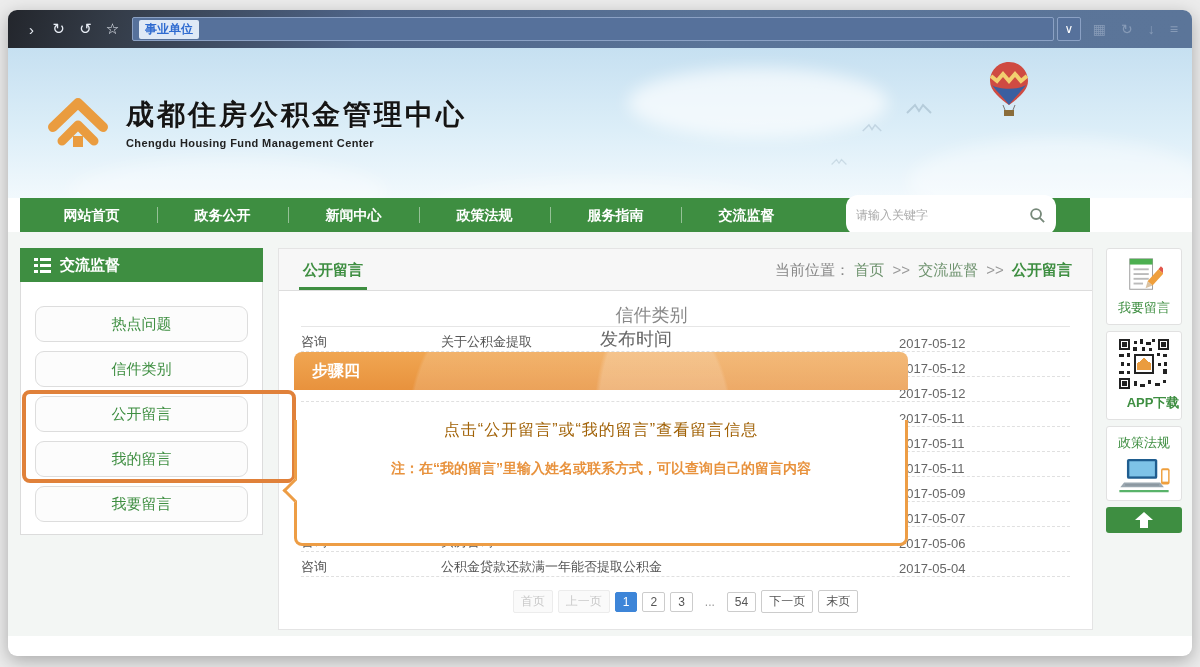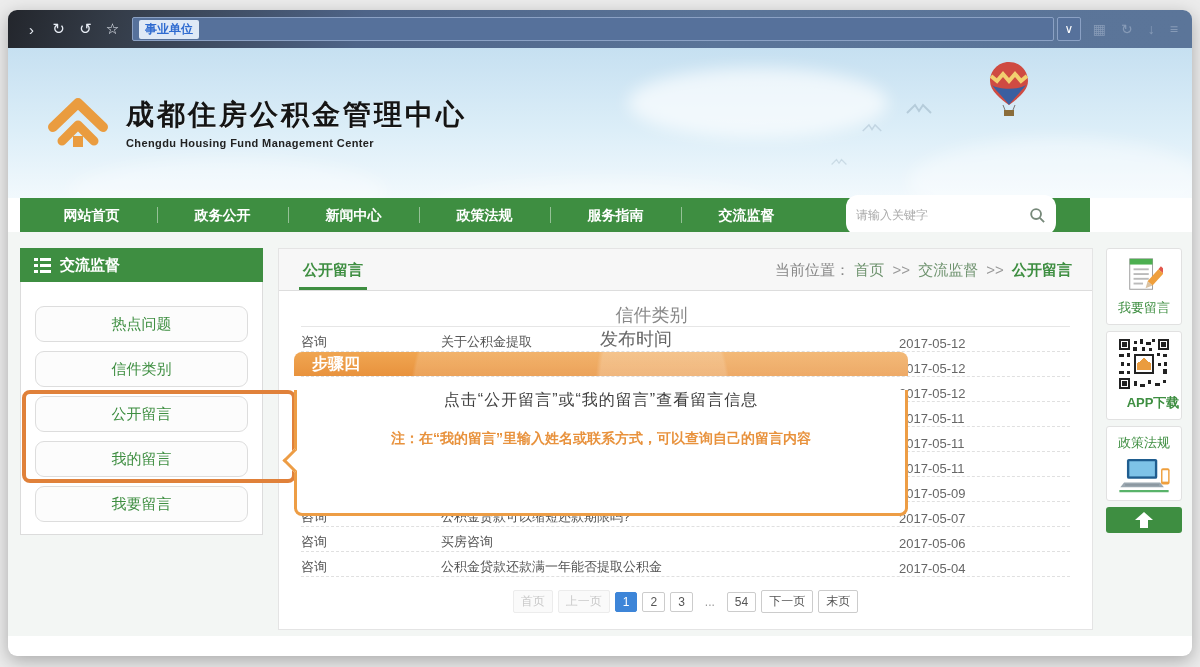--- a/index.html
+++ b/index.html
@@ -98,29 +98,29 @@
           flex-direction:column; align-items:center; justify-content:center; gap:5px;
           padding:7px 2px; cursor:pointer; }
   .rlabel { color:#3e8e41; font-size:13px; white-space:nowrap; }
   .rlabel.bold { font-weight:bold;margin-left:18px; }
   .rtop { background:#3e8e41; border:none; height:26px; padding:0; justify-content:center; }
 
   
   .hl-box { position:absolute; left:14px; top:158px; width:274px; height:93px;
             border:4px solid #e0813a; border-radius:8px; z-index:40; pointer-events:none; }
   .callout { position:absolute; left:286px; top:120px; width:614px; height:164px; z-index:50; }
-  .co-head { height:24px; background:
+  .co-head { height:38px; background:
              radial-gradient(circle at 78% 150%, rgba(255,255,255,.22) 0 36%, transparent 37%),
              radial-gradient(circle at 45% 190%, rgba(255,255,255,.15) 0 46%, transparent 47%),
              linear-gradient(180deg,#f0a652,#e8923d);
              border-radius:8px 8px 0 0; color:#fff; font-size:16px; font-weight:bold;
              display:flex; align-items:center; padding-left:18px; }
   .co-body { position:relative; height:126px; background:#fff; border:3px solid #ed9d45;
              border-top:none; border-radius:0 0 8px 8px; text-align:center; }
-  .co-line1 { font-size:16px; color:#404040; margin-top:14px; letter-spacing:1px; }
+  .co-line1 { font-size:16px; color:#a16207; margin-top:30px; letter-spacing:1px; }
   .co-line2 { font-size:14px; font-weight:bold; color:#e8923d; margin-top:19px; }
   .co-tail { position:absolute; left:-11px; top:62px; width:17px; height:17px; background:#fff;
              border-left:3px solid #ed9d45; border-bottom:3px solid #ed9d45;
              transform:rotate(45deg); }
 </style>
 </head>
 <body>
 
 <div class="window">
 

